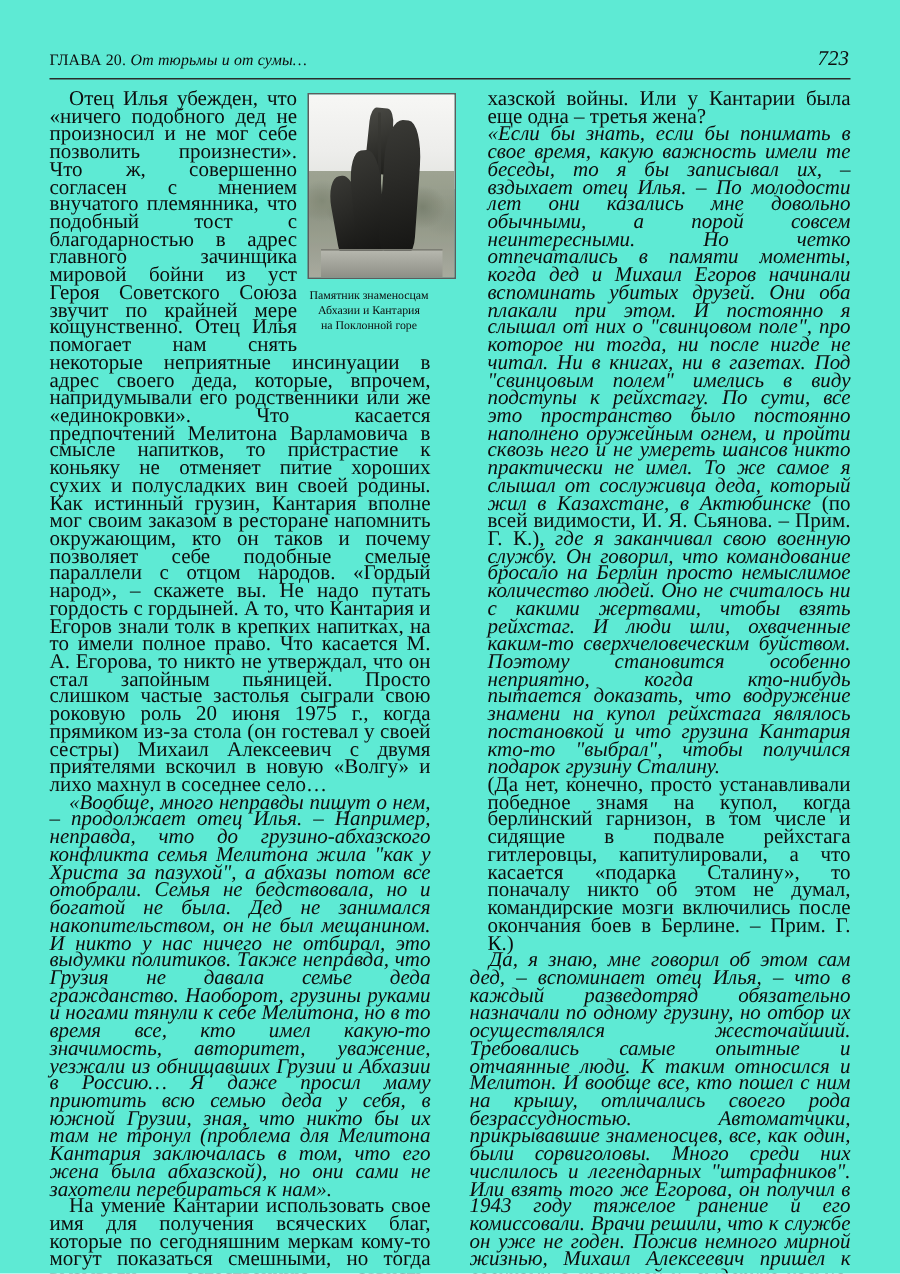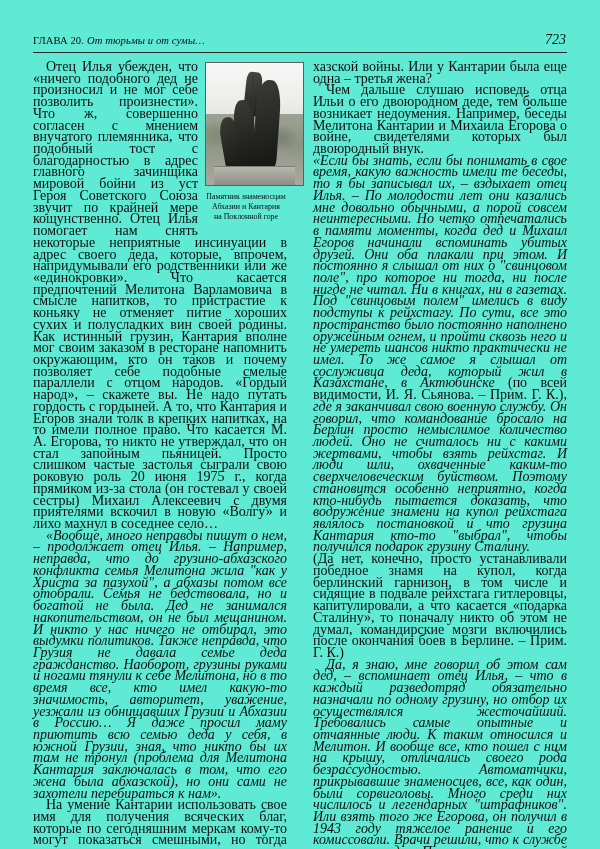--- a/index.html
+++ b/index.html
@@ -70,21 +70,21 @@
 
   p {
     margin: 0;
     font-size: 14px;
     line-height: 11.72px;
     text-align: justify;
     text-justify: inter-word;
     hyphens: manual;
   }
   p.indent { text-indent: 13px; }
-  p.noindent { text-indent: 0; }
+  p.noindent { text-indent: 0; margin-left: 12px; }
   p.ital { font-style: italic; }
 
   
   .figure {
     float: right;
     width: 82px;
     margin: 1px 0 3px 7px;
   }
   .figure-photo {
     width: 99px;
@@ -177,20 +177,19 @@
         </div>
       </div>
 
       <p class="indent">Отец Илья убежден, что «ничего подобного дед не произносил и не мог себе позволить произнести». Что ж, совершенно согласен с мнением внучатого племянника, что подобный тост с благодарностью в адрес главного зачинщика мировой бойни из уст Героя Советского Союза звучит по крайней мере кощунственно. Отец Илья помогает нам снять некоторые неприятные инсинуации в адрес своего деда, которые, впрочем, напридумывали его родственники или же «единокровки». Что касается предпочтений Мелитона Варламовича в смысле напитков, то пристрастие к коньяку не отменяет питие хороших сухих и полусладких вин своей родины. Как истинный грузин, Кантария вполне мог своим заказом в ресторане напомнить окружающим, кто он таков и почему позволяет себе подобные смелые параллели с отцом народов. «Гордый народ», – скажете вы. Не надо путать гордость с гордыней. А то, что Кантария и Егоров знали толк в крепких напитках, на то имели полное право. Что касается М. А. Егорова, то никто не утверждал, что он стал запойным пьяницей. Просто слишком частые застолья сыграли свою роковую роль 20 июня 1975 г., когда прямиком из-за стола (он гостевал у своей сестры) Михаил Алексеевич с двумя приятелями вскочил в новую «Волгу» и лихо махнул в соседнее село…</p>
       <p class="indent ital">«Вообще, много неправды пишут о нем, – продолжает отец Илья. – Например, неправда, что до грузино-абхазского конфликта семья Мелитона жила "как у Христа за пазухой", а абхазы потом все отобрали. Семья не бедствовала, но и богатой не была. Дед не занимался накопительством, он не был мещанином. И никто у нас ничего не отбирал, это выдумки политиков. Также неправда, что Грузия не давала семье деда гражданство. Наоборот, грузины руками и ногами тянули к себе Мелитона, но в то время все, кто имел какую-то значимость, авторитет, уважение, уезжали из обнищавших Грузии и Абхазии в Россию… Я даже просил маму приютить всю семью деда у себя, в южной Грузии, зная, что никто бы их там не тронул (проблема для Мелитона Кантария заключалась в том, что его жена была абхазской), но они сами не захотели перебираться к нам».</p>
       <p class="indent">На умение Кантарии использовать свое имя для получения всяческих благ, которые по сегодняшним меркам кому-то могут показаться смешными, но тогда вызывали естественную зависть, указывал его внук Мераб и дочь (внучка) М. А. Егорова – Ирина Михайловна. Об отказе в получении грузинского гражданства повествует сын Кантарии – Шота. Они, безусловно, обладают своим взглядом на упомянутую тему. И какой, к примеру, резон сыну Кантарии клеветать на родину отца, которая не приняла Героя Советского Союза, родившегося в западной Грузии? Что касается жен Мелитона Варламовича, то первая и вторая скончались задолго до грузино-аб-</p>
     </div>
 
     <div class="col col-right">
       <p class="noindent">хазской войны. Или у Кантарии была еще одна – третья жена?</p>
-      <p class="indent">Чем дальше слушаю исповедь отца Ильи о его двоюродном деде, тем больше возникает недоумения. Например, беседы Мелитона Кантарии и Михаила Егорова о войне, свидетелями которых был двоюродный внук.</p>
       <p class="noindent ital"><span>«Если бы знать, если бы понимать в свое время, какую важность имели те беседы, то я бы записывал их, – вздыхает отец Илья. – По молодости лет они казались мне довольно обычными, а порой совсем неинтересными. Но четко отпечатались в памяти моменты, когда дед и Михаил Егоров начинали вспоминать убитых друзей. Они оба плакали при этом. И постоянно я слышал от них о "свинцовом поле", про которое ни тогда, ни после нигде не читал. Ни в книгах, ни в газетах. Под "свинцовым полем" имелись в виду подступы к рейхстагу. По сути, все это пространство было постоянно наполнено оружейным огнем, и пройти сквозь него и не умереть шансов никто практически не имел. То же самое я слышал от сослуживца деда, который жил в Казахстане, в Актюбинске</span> <span class="noital" style="font-style:normal">(по всей видимости, И. Я. Сьянова. – Прим. Г. К.),</span> <span>где я заканчивал свою военную службу. Он говорил, что командование бросало на Берлин просто немыслимое количество людей. Оно не считалось ни с какими жертвами, чтобы взять рейхстаг. И люди шли, охваченные каким-то сверхчеловеческим буйством. Поэтому становится особенно неприятно, когда кто-нибудь пытается доказать, что водружение знамени на купол рейхстага являлось постановкой и что грузина Кантария кто-то "выбрал", чтобы получился подарок грузину Сталину.</span></p>
       <p class="noindent">(Да нет, конечно, просто устанавливали победное знамя на купол, когда берлинский гарнизон, в том числе и сидящие в подвале рейхстага гитлеровцы, капитулировали, а что касается «подарка Сталину», то поначалу никто об этом не думал, командирские мозги включились после окончания боев в Берлине. – Прим. Г. К.)</p>
       <p class="indent ital"><span>Да, я знаю, мне говорил об этом сам дед, – вспоминает отец Илья, – что в каждый разведотряд обязательно назначали по одному грузину, но отбор их осуществлялся жесточайший. Требовались самые опытные и отчаянные люди. К таким относился и Мелитон. И вообще все, кто пошел с ним на крышу, отличались своего рода безрассудностью. Автоматчики, прикрывавшие знаменосцев, все, как один, были сорвиголовы. Много среди них числилось и легендарных "штрафников". Или взять того же Егорова, он получил в 1943 году тяжелое ранение и его комиссовали. Врачи решили, что к службе он уже не годен. Пожив немного мирной жизнью, Михаил Алексеевич пришел к военкому с гранатой и, выдернув кольцо, заставил того написать "годен". Конечно, только такие люди могли сделать то, что сделали. Скажу больше: от деда я узнал, что не 12 человек пошли водружать знамя, как гласит официальная версия. Пошла целая рота. Из сотни человек остались в живых и добрались до купола трое. Дед, Егоров и младший лейтенант Берест. Последнего я ни разу не видел…»</span> <span style="font-style:normal">[Там же].</span></p>
     </div>
 
   </div>
 </div>
 
 </body></html>

